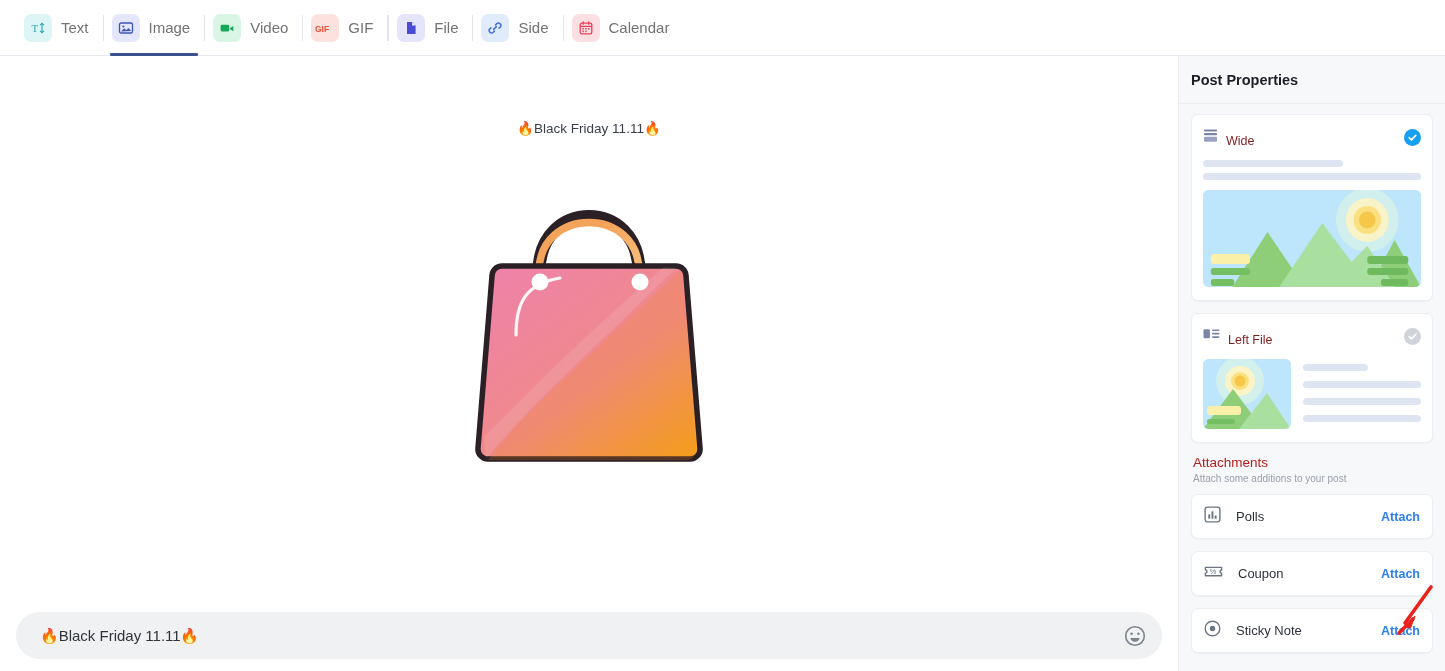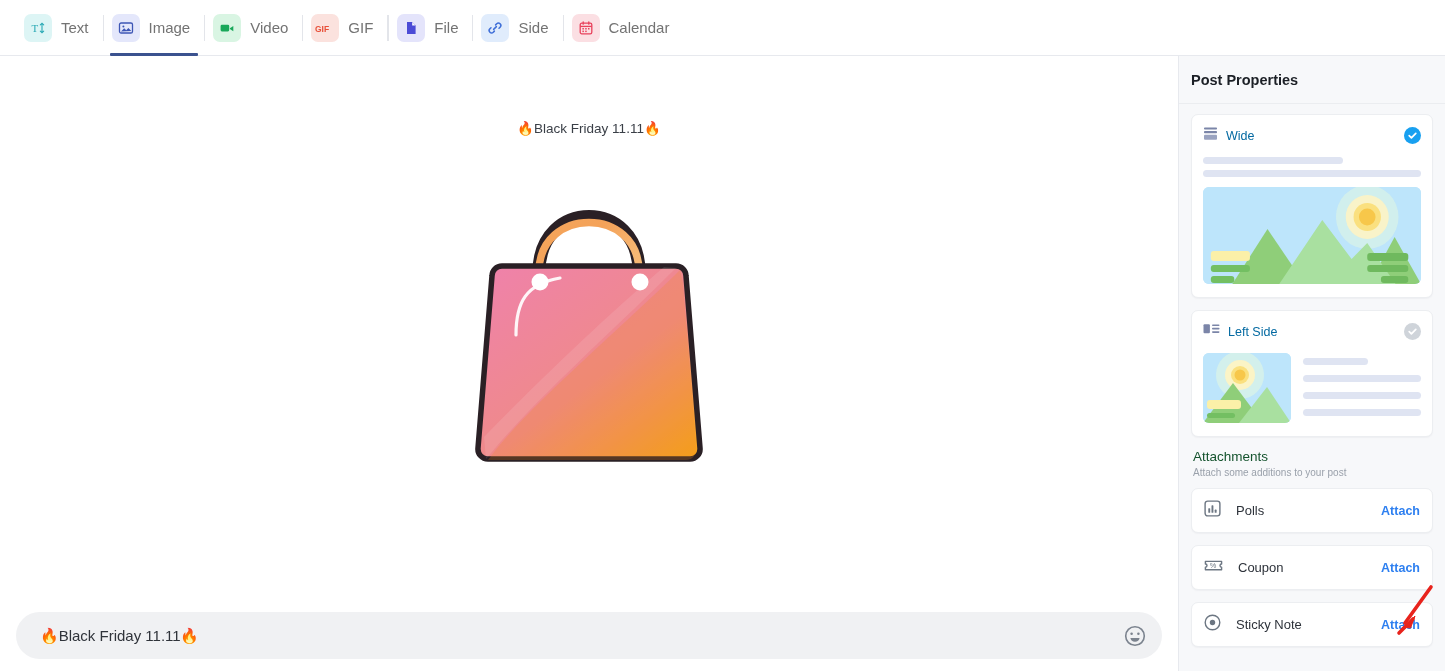--- a/index.html
+++ b/index.html
@@ -81,40 +81,40 @@
     border-bottom: 1px solid #ebedf0; background: #f7f8fa;
   }
   .panel-scroll { flex: 1; padding: 10px 12px 0 12px; overflow: hidden; }
 
   .layout-card {
     background: #fff; border: 1px solid #eceef1; border-radius: 7px;
     padding: 11px 11px 13px 11px; margin-bottom: 12px; cursor: pointer;
     box-shadow: 0 1px 1.5px rgba(20,30,60,.04);
   }
   .layout-head { display: flex; align-items: center; gap: 8px; }
-  .layout-name { font-size: 12.5px; color: #0369a1; flex: 1; }
+  .layout-name { font-size: 12.5px; color: #7f1d1d; flex: 1; margin-top: 8px; }
   .check {
     width: 17px; height: 17px; border-radius: 50%;
     display: flex; align-items: center; justify-content: center; flex: 0 0 17px;
   }
   .check.on { background: #18a0f0; }
   .check.off { background: #cfd4da; }
 
   .ph-line { height: 7px; border-radius: 4px; background: #dfe4f2; }
   .wide-lines { margin-top: 12px; display: flex; flex-direction: column; gap: 6px; }
 
   .thumb-wide { margin-top: 10px; height: 97px; border-radius: 6px; overflow: hidden; position: relative; }
   .left-body { margin-top: 12px; display: flex; gap: 12px; }
   .thumb-small { width: 88px; height: 70px; border-radius: 6px; overflow: hidden; position: relative; flex: 0 0 88px; }
   .left-lines { flex: 1; display: flex; flex-direction: column; gap: 10px; padding-top: 5px; }
 
   
   .art { position: absolute; inset: 0; background: #bde5fb; }
 
-  .sec-title { font-size: 13.5px; color: #14532d; margin: 4px 0 3px 2px; }
+  .sec-title { font-size: 13.5px; color: #b91c1c; margin: 4px 0 3px 2px; }
   .sec-sub { font-size: 10px; color: #9aa1ab; margin: 0 0 10px 2px; }
 
   .attach-row {
     background: #fff; border: 1px solid #eceef1; border-radius: 7px;
     height: 45px; display: flex; align-items: center; gap: 15px;
     padding: 0 12px; margin-bottom: 12px; cursor: pointer;
     box-shadow: 0 1px 1.5px rgba(20,30,60,.04);
   }
   .attach-name { flex: 1; font-size: 13px; color: #2d323a; }
   .attach-link { font-size: 12.5px; color: #2d7ff0; font-weight: bold; cursor: pointer; }
@@ -324,21 +324,21 @@
             <span>
               <svg width="17" height="15" viewBox="0 0 17 15">
                   <rect x="0.5" y="2.2" width="6.4" height="9" rx="1" fill="#7b85a8"></rect>
                   <g fill="#7b85a8">
                     <rect x="9" y="2.4" width="7.5" height="1.7" rx="0.8"></rect>
                     <rect x="9" y="5.8" width="7.5" height="1.7" rx="0.8"></rect>
                     <rect x="9" y="9.2" width="7.5" height="1.7" rx="0.8"></rect>
                   </g>
                 </svg>
             </span>
-            <span class="layout-name">Left Side</span>
+            <span class="layout-name">Left File</span>
             <span class="check off">
               <svg width="11" height="11" viewBox="0 0 11 11">
                   <path d="M2.2 5.7l2.2 2.2 4.4-4.6" fill="none" stroke="#fff" stroke-width="1.7" stroke-linecap="round" stroke-linejoin="round"></path>
                 </svg>
             </span>
           </div>
           <div class="left-body">
             <div class="thumb-small">
               <svg class="art" width="100%" height="100%" viewBox="0 0 88 70" preserveAspectRatio="none">
                 <rect width="88" height="70" fill="#bde5fb"></rect>

